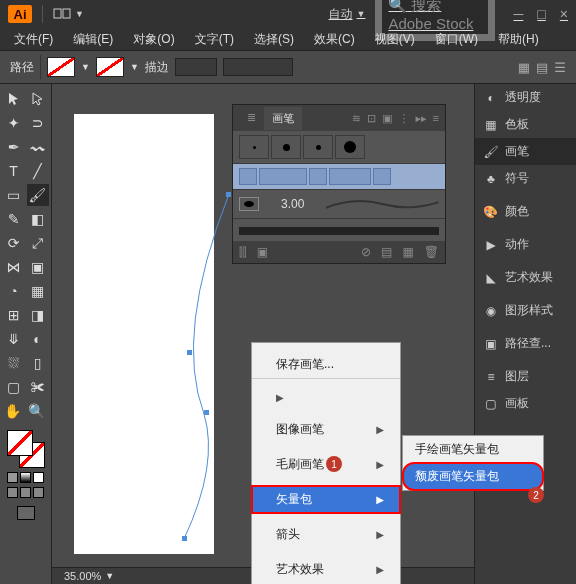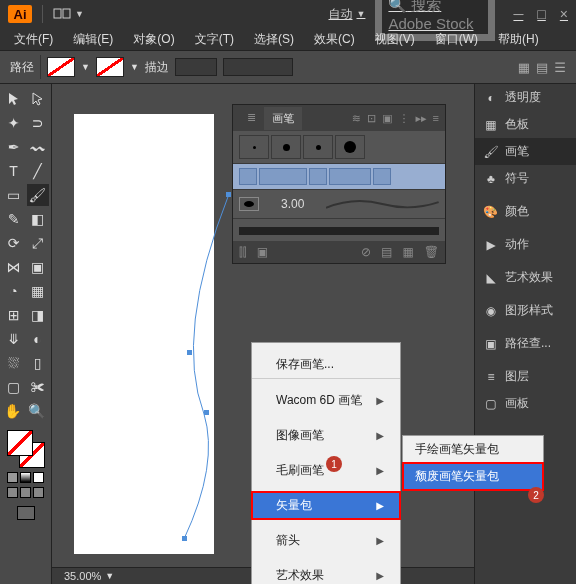--- a/index.html
+++ b/index.html
@@ -63,21 +63,21 @@
 .panel-footer { display: flex; align-items: center; padding: 4px 6px; background: #3f3f3f; gap: 10px; color: #888; font-size: 12px; }
 .footer-spacer { flex: 1; }
 .context-menu { position: absolute; top: 342px; left: 251px; width: 150px; background: #f0f0f0; border: 1px solid #999; z-index: 10; font-size: 12px; color: #222; }
 .cm-item { padding: 5px 16px 5px 24px; display: flex; justify-content: space-between; align-items: center; margin-top: 8px; }
 .cm-item.sep-after { border-bottom: 1px solid #ccc; }
 .cm-item.highlight { background: #3a76d6; color: #fff; }
 .cm-item.boxed { outline: 2px solid red; outline-offset: -1px; }
 .cm-arrow { font-size: 10px; color: #555; }
 .cm-item.highlight .cm-arrow { color: #fff; }
 .submenu { position: absolute; top: 435px; left: 402px; width: 142px; background: #f0f0f0; border: 1px solid #999; z-index: 11; font-size: 12px; color: #222; }
-.sub-item { padding: 5px 12px; }
+.sub-item { padding: 5px 12px; border-radius: 11px; }
 .sub-item.highlight { background: #3a76d6; color: #fff; }
 .sub-item.boxed { outline: 2px solid red; outline-offset: -1px; }
 .badge { position: absolute; width: 16px; height: 16px; background: #c0392b; color: #fff; border-radius: 50%; display: flex; align-items: center; justify-content: center; font-size: 10px; z-index: 20; }
 .chev { font-size: 9px; }
 </style>
 </head>
 <body>
 
 <div class="titlebar">
   <div class="ai-logo">Ai</div>
@@ -325,21 +325,20 @@
     <span>▦</span>
     <span>🗑</span>
   </div>
 </div>
 
 <div class="context-menu">
   <div class="cm-item sep-after">
       <span>保存画笔...</span>
     </div>
   <div class="cm-item">
-      <span>Wacom 6D 画笔</span>
       <span class="cm-arrow">▶</span>
     </div>
   <div class="cm-item">
       <span>图像画笔</span>
       <span class="cm-arrow">▶</span>
     </div>
   <div class="cm-item">
       <span>毛刷画笔</span>
       <span class="cm-arrow">▶</span>
     </div>

